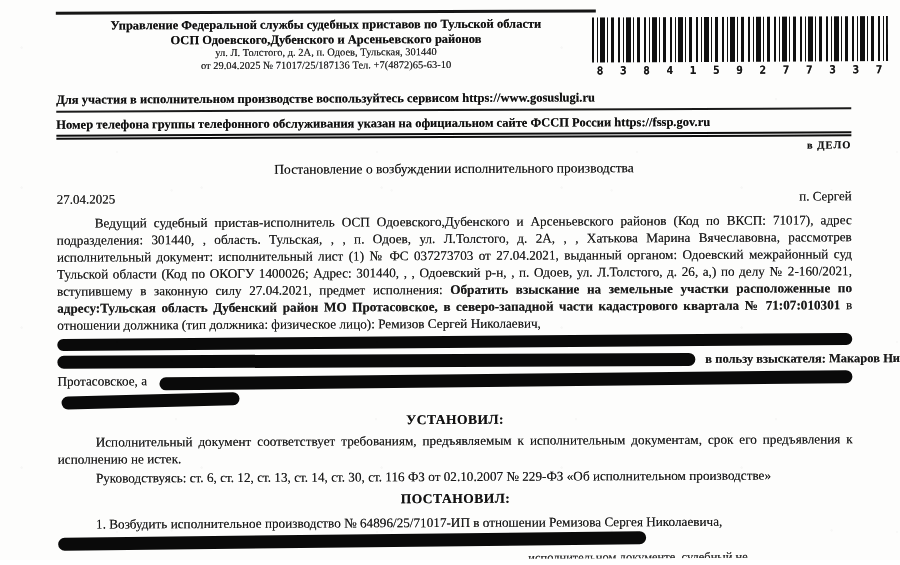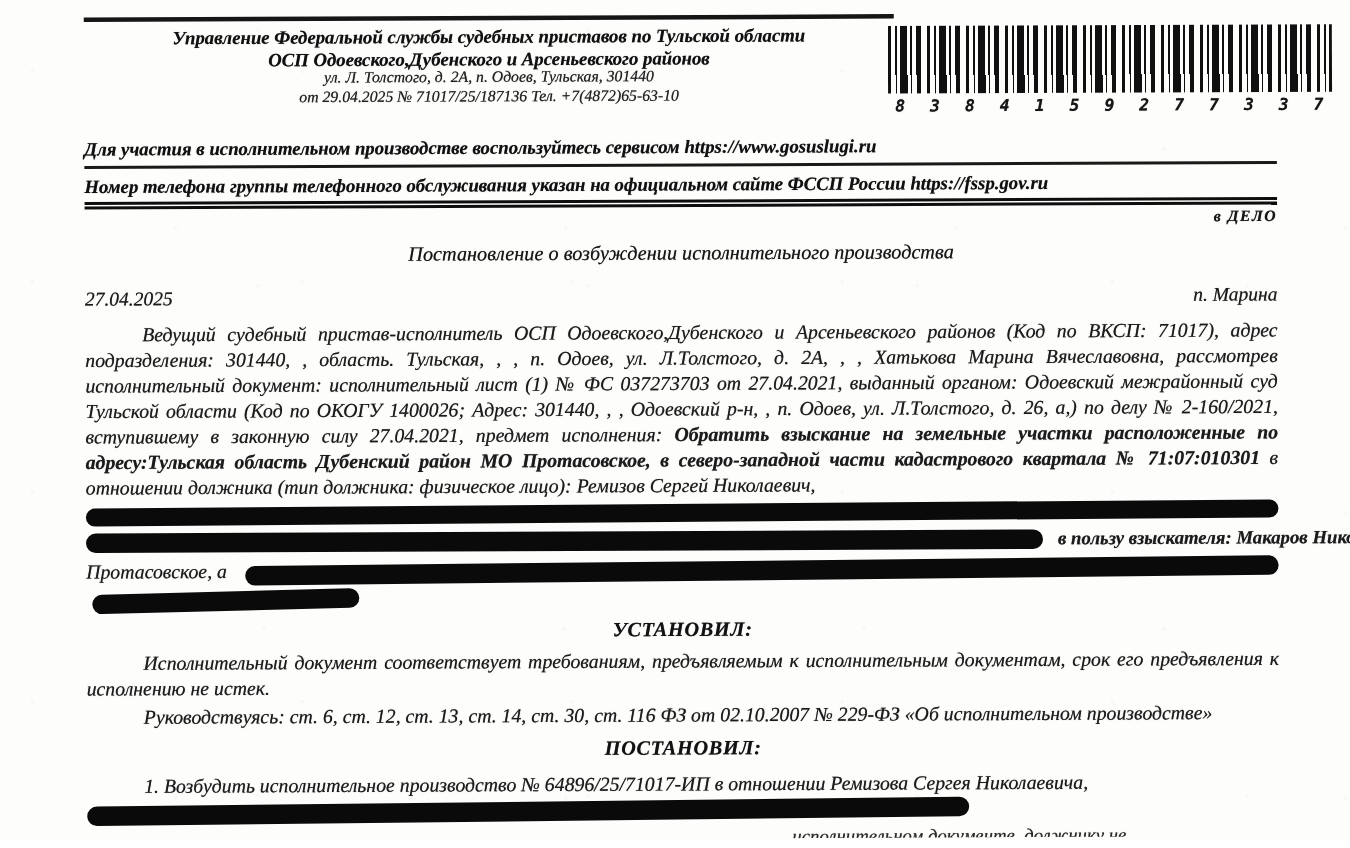--- a/index.html
+++ b/index.html
@@ -1,18 +1,18 @@
 <!DOCTYPE html>
 <html lang="ru"><head>
 <meta charset="utf-8">
 <style>
   html,body{margin:0;padding:0;background:#ffffff;}
   .stage{
     position:relative;width:900px;height:560px;background:#fdfdfc;overflow:hidden;
-    font-family:"Liberation Serif","DejaVu Serif",serif;color:#1b1b1b;font-style:italic;
+    font-family:"Liberation Serif","DejaVu Serif",serif;color:#1b1b1b;
   }
   .doc{
     position:absolute;left:57px;right:48px;top:0;
     transform:rotate(-0.25deg);
     text-shadow:0 0 0.5px rgba(35,35,35,.75);
   }
   .b{font-weight:bold;}
   
   .header-row{position:relative;min-height:66px;}
   .org-block{width:540px;text-align:center;}
@@ -95,21 +95,21 @@
     </div>
 
     <div class="notice1">Для участия в исполнительном производстве воспользуйтесь сервисом https://www.gosuslugi.ru</div>
     <div class="notice2">Номер телефона группы телефонного обслуживания указан на официальном сайте ФССП России https://fssp.gov.ru</div>
     <div class="v-delo">в ДЕЛО</div>
 
     <div class="title">Постановление о возбуждении исполнительного производства</div>
 
     <div class="date-row">
       <span>27.04.2025</span>
-      <span>п. Марина</span>
+      <span>п. Сергей</span>
     </div>
 
     <p class="para para1"><span>Ведущий судебный пристав-исполнитель ОСП Одоевского,Дубенского и Арсеньевского районов (Код по ВКСП: 71017), адрес подразделения: 301440, , область. Тульская, , , п. Одоев, ул. Л.Толстого, д. 2А, , , Хатькова Марина Вячеславовна, рассмотрев исполнительный документ: исполнительный лист (1) № ФС 037273703 от 27.04.2021, выданный органом: Одоевский межрайонный суд Тульской области (Код по ОКОГУ 1400026; Адрес: 301440, , , Одоевский р-н, , п. Одоев, ул. Л.Толстого, д. 26, а,) по делу № 2-160/2021, вступившему в законную силу 27.04.2021, предмет исполнения: </span><span class="b">Обратить взыскание на земельные участки расположенные по адресу:Тульская область Дубенский район МО Протасовское, в северо-западной части кадастрового квартала № 71:07:010301</span><span> в отношении должника (тип должника: физическое лицо): Ремизов Сергей Николаевич,</span></p>
 
     <div class="bar barA"></div>
 
     <div class="rowB">
       <div class="bar barB"></div>
       <span class="claimant">в пользу взыскателя: Макаров Николай</span>
     </div>
@@ -125,16 +125,16 @@
 
     <p class="para para-compliance">Исполнительный документ соответствует требованиям, предъявляемым к исполнительным документам, срок его предъявления к исполнению не истек.</p>
     <p class="para para-legal">Руководствуясь: ст. 6, ст. 12, ст. 13, ст. 14, ст. 30, ст. 116 ФЗ от 02.10.2007 № 229-ФЗ «Об исполнительном производстве»</p>
 
     <div class="section-head">ПОСТАНОВИЛ:</div>
 
     <p class="para para-item">1. Возбудить исполнительное производство № 64896/25/71017-ИП в отношении Ремизова Сергея Николаевича,</p>
 
     <div class="bar barE"></div>
 
-    <div class="cutoff"><span>исполнительном документе, должнику не</span></div>
+    <div class="cutoff"><span>исполнительном документе, судебный не</span></div>
 
   </div>
 </div>
 
 </body></html>

